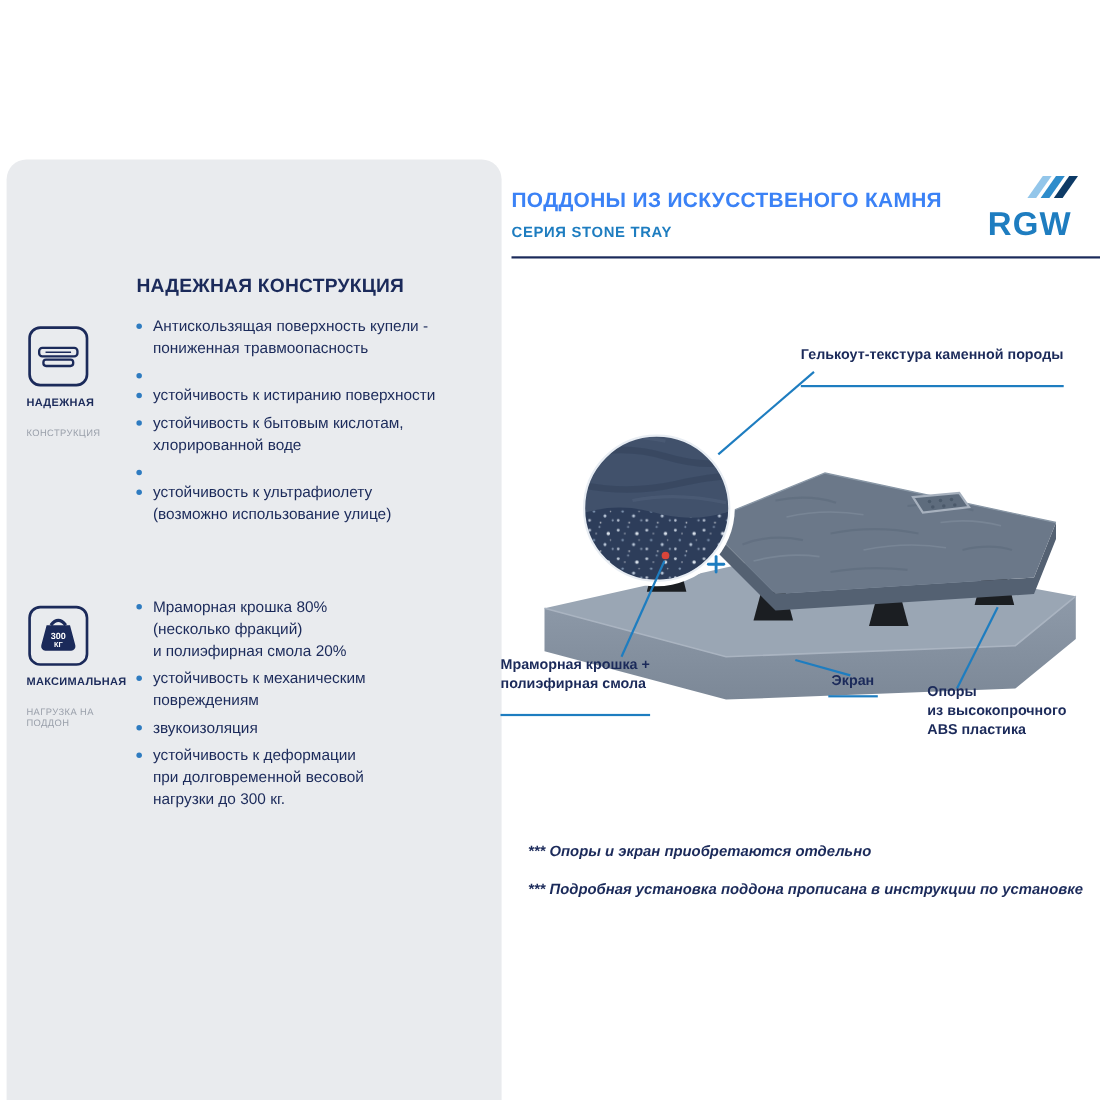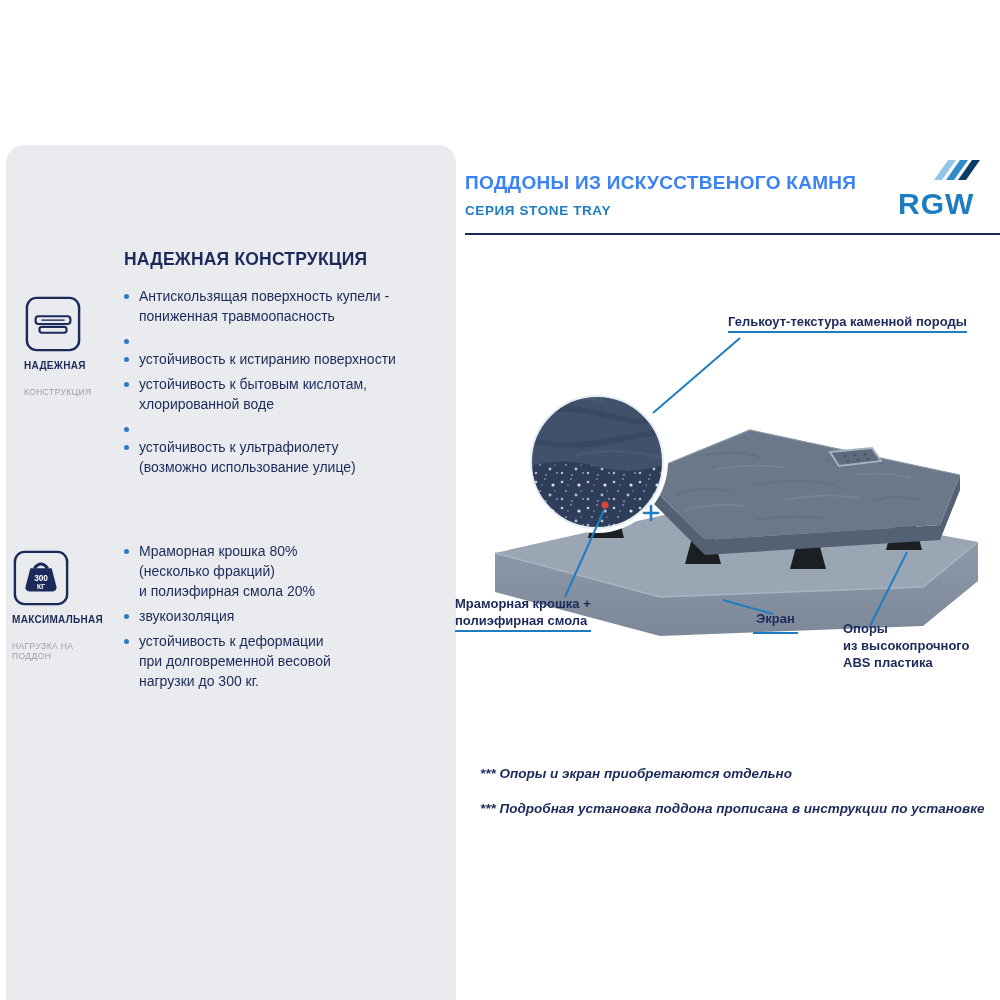--- a/index.html
+++ b/index.html
@@ -5,41 +5,41 @@
   html,body{margin:0;padding:0;width:1000px;height:1000px;background:#ffffff;
     font-family:"Liberation Sans", sans-serif;overflow:hidden;position:relative;}
   .abs{position:absolute;}
   
   .left-panel{position:absolute;left:6px;top:145px;width:450px;height:880px;
     background:#e9ebee;border-radius:18px;}
   .panel-title{position:absolute;left:118px;top:104px;font-size:17.5px;font-weight:bold;
     color:#1b2a5a;letter-spacing:.2px;}
   .badge{position:absolute;width:100px;text-align:left;color:#1b2a5a;}
   .badge1{left:18px;top:150px;}
-  .badge2{left:6px;top:404px;}
+  .badge2{left:18px;top:404px;}
   .badge .b-l1{font-size:10px;font-weight:bold;margin-top:3px;letter-spacing:.3px;}
   .badge .b-l2{font-size:8.5px;color:#9aa0ab;letter-spacing:.4px;margin-top:16px;}
   ul.feat{position:absolute;left:118px;margin:0;padding:0;list-style:none;width:330px;}
   ul.list1{top:141px;}
   ul.list2{top:396px;}
   ul.feat li{display:flex;gap:10px;margin-bottom:5px;font-size:14px;line-height:20px;color:#1b2a5a;}
   .dot{width:5px;height:5px;border-radius:50%;background:#2e7bc0;margin-top:8px;flex:none;}
   .txt{white-space:pre-line;}
   
   .hdr-title{position:absolute;left:465px;top:172px;font-size:19px;font-weight:bold;
     color:#3b82f6;letter-spacing:.3px;}
   .hdr-sub{position:absolute;left:465px;top:203px;font-size:13.5px;font-weight:bold;
     color:#1e7dc0;letter-spacing:.6px;}
   .hdr-line{position:absolute;left:465px;top:233px;width:535px;height:2px;background:#1b2a5a;}
   .logo{position:absolute;left:898px;top:158px;width:96px;height:66px;}
   
   .diagram-svg{position:absolute;left:455px;top:295px;}
   .callout{position:absolute;font-size:13px;font-weight:bold;color:#1b2a5a;line-height:1.3;
     white-space:pre-line;}
-  .underline{border-bottom:2px solid #1e7dc0;padding-bottom:0;}
+  .underline{border-bottom:2px solid #1e7dc0;padding-bottom:19px;}
   .lbl-gelcoat{left:728px;top:314px;}
   .lbl-marble{left:455px;top:596px;}
   .lbl-screen{left:753px;top:611px;padding:0 3px 4px 3px;}
   .lbl-supports{left:843px;top:621px;}
   
   .footnote{position:absolute;left:480px;font-size:13.5px;font-weight:600;color:#1b2a5a;font-style:italic;}
   .fn1{top:766px;}
   .fn2{top:801px;}
 </style>
 </head>
@@ -98,20 +98,25 @@
     <div class="b-l1">МАКСИМАЛЬНАЯ</div>
     <div class="b-l2">НАГРУЗКА НА ПОДДОН</div>
   </div>
 
   <ul class="feat list2">
     <li>
         <span class="dot"></span>
         <span class="txt">Мраморная крошка 80%
 (несколько фракций)
  и полиэфирная смола 20%</span>
+      </li>
+    <li>
+        <span class="dot"></span>
+        <span class="txt">устойчивость к механическим
+повреждениям</span>
       </li>
     <li>
         <span class="dot"></span>
         <span class="txt">звукоизоляция</span>
       </li>
     <li>
         <span class="dot"></span>
         <span class="txt">устойчивость к деформации
 при долговременной весовой
 нагрузки до 300 кг.</span>

